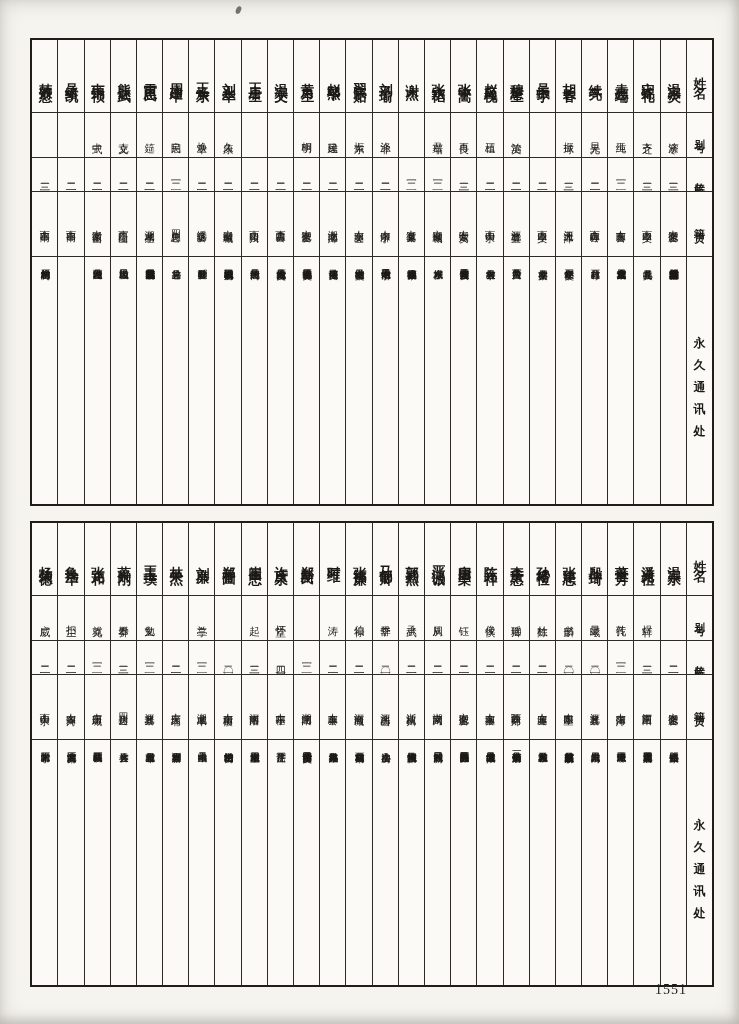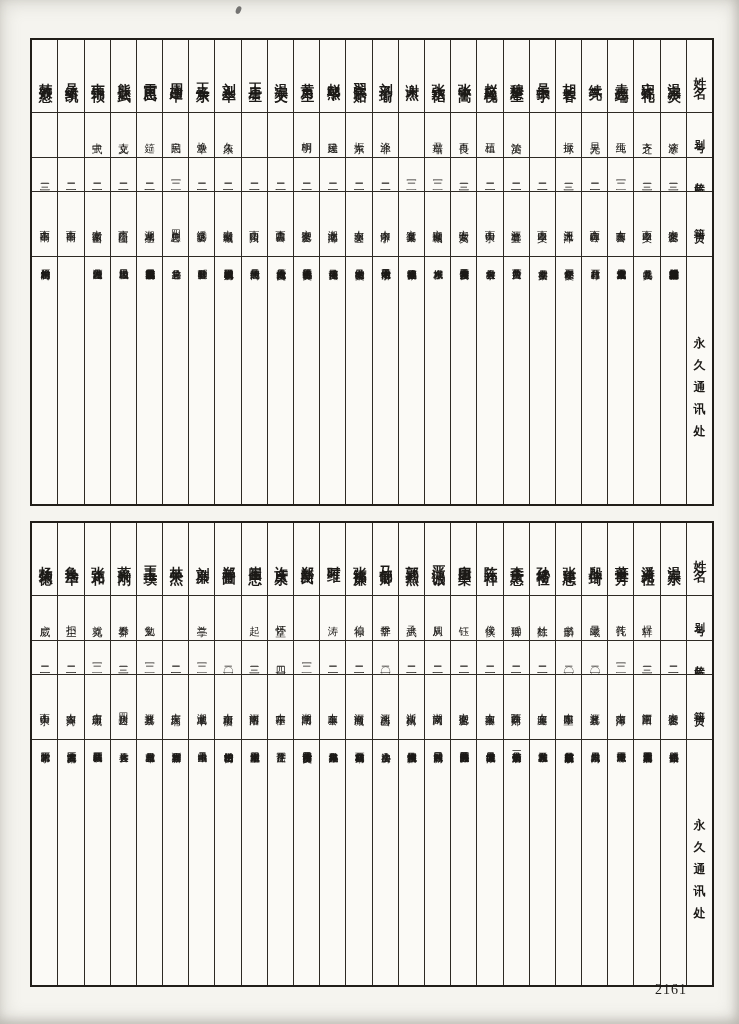--- a/index.html
+++ b/index.html
@@ -938,15 +938,15 @@
       </div>
       <div class="cell cell-native">
         <span>山西大宁</span>
       </div>
       <div class="cell cell-address">
         <span>大宁第三区木岩村</span>
       </div>
     </div>
   </div>
 
-<div class="page-number">2161</div>
+<div class="page-number">1551</div>
 
 <div class="scan-edge"></div>
 
 </body></html>

